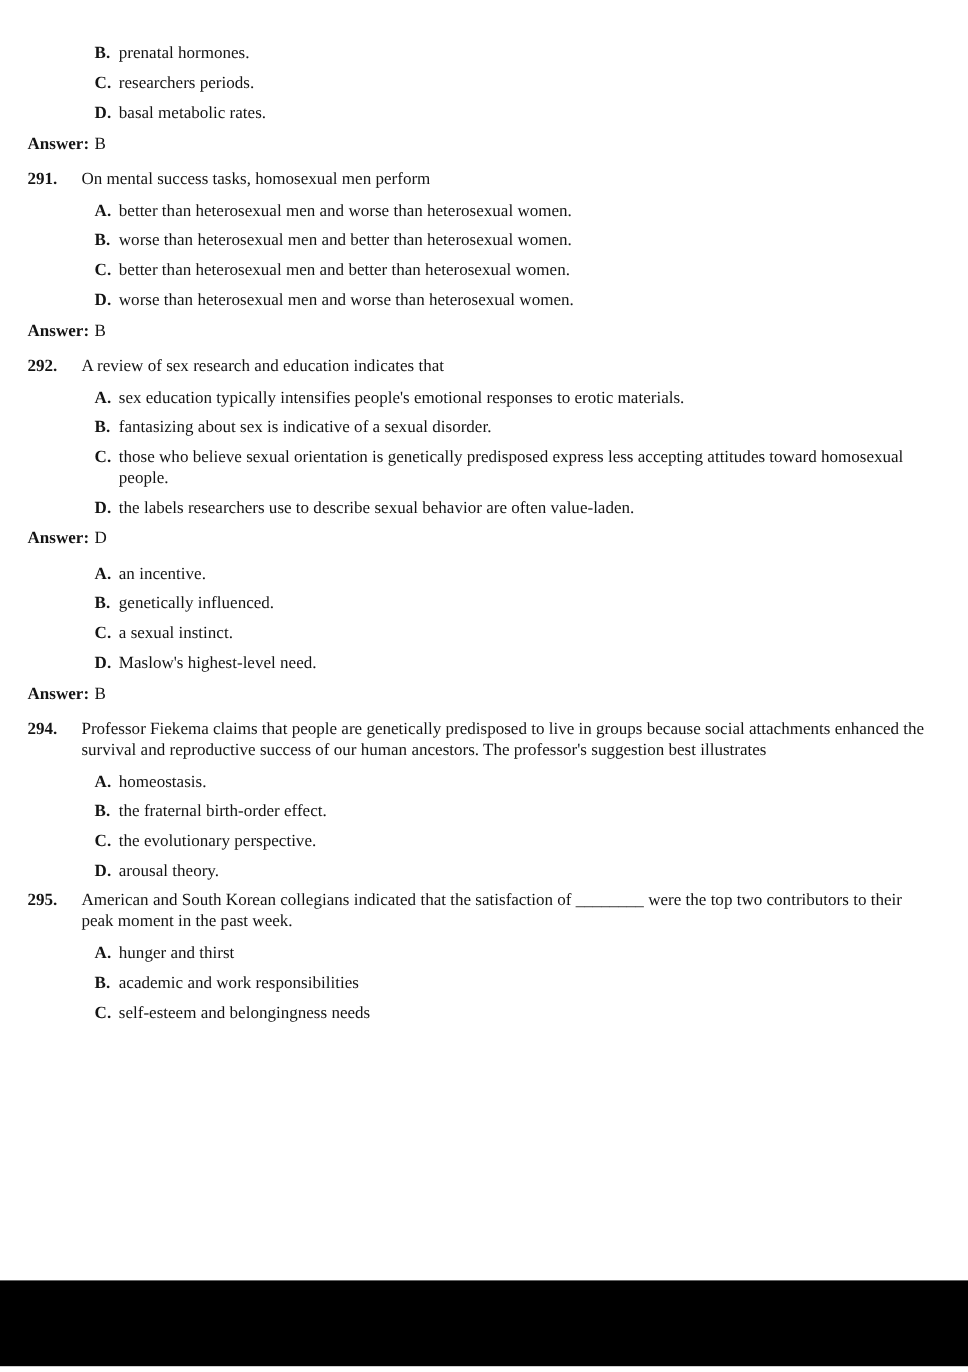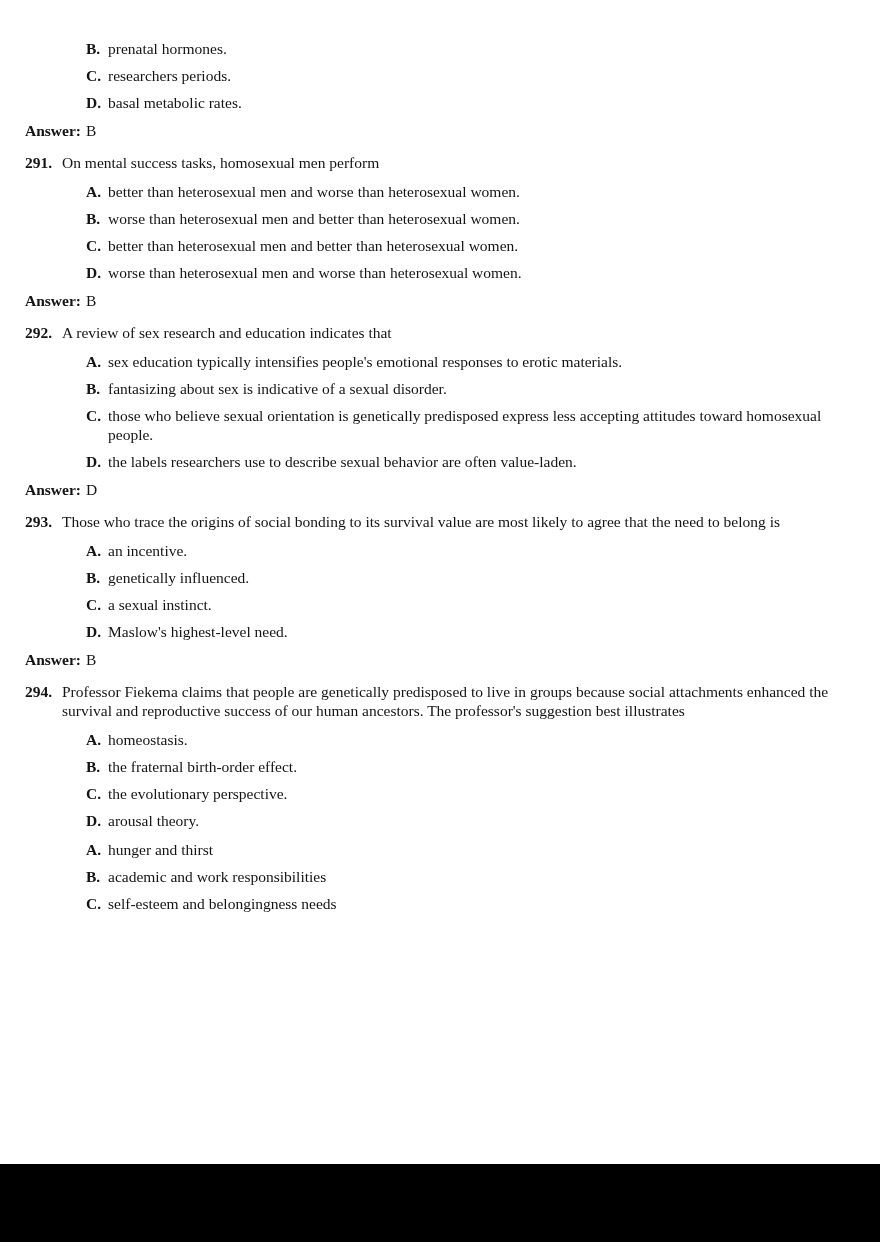--- a/index.html
+++ b/index.html
@@ -7,21 +7,21 @@
   body {
     background: #ffffff;
     color: #141414;
     font-family: "Liberation Serif", "DejaVu Serif", serif;
     font-size: 15.5px;
     position: relative;
     overflow: hidden;
   }
   .page { padding: 39px 30px 0 25px; }
 
-  .q-row { display: flex; line-height: 19px; }
+  .q-row { display: flex; line-height: 19px; gap: 12px; }
   .q-num { width: 37px; flex-shrink: 0; font-weight: bold; }
   .q-text { flex: 1; }
 
   .options { margin-left: 61px; margin-top: 10px; }
   .intro .options { margin-top: 0; margin-left: 61px; }
   .option { display: flex; margin-bottom: 8px; line-height: 19px; }
   .opt-letter { width: 22px; flex-shrink: 0; font-weight: bold; }
   .opt-text { flex: 1; }
 
   .answer-row { margin: 9px 0 13px 0; line-height: 19px; }
@@ -121,24 +121,20 @@
     <span class="opt-letter">D.</span>
     <span class="opt-text">the labels researchers use to describe sexual behavior are often value-laden.</span>
   </div>
 </div>
     <div class="answer-row">
       <span class="answer-label">Answer:</span><span class="answer-value">D</span>
     </div>
   </section>
 
   <section class="question">
-    <div class="q-row">
-      <span class="q-num">293.</span>
-      <span class="q-text">Those who trace the origins of social bonding to its survival value are most likely to agree that the need to belong is</span>
-    </div>
     <div class="options">
   <div class="option">
     <span class="opt-letter">A.</span>
     <span class="opt-text">an incentive.</span>
   </div>
 
   <div class="option">
     <span class="opt-letter">B.</span>
     <span class="opt-text">genetically influenced.</span>
   </div>
@@ -180,20 +176,24 @@
   </div>
 
   <div class="option">
     <span class="opt-letter">D.</span>
     <span class="opt-text">arousal theory.</span>
   </div>
 </div>
   </section>
 
   <section class="question">
+    <div class="q-row">
+      <span class="q-num">295.</span>
+      <span class="q-text">American and South Korean collegians indicated that the satisfaction of ________ were the top two contributors to their peak moment in the past week.</span>
+    </div>
     <div class="options">
   <div class="option">
     <span class="opt-letter">A.</span>
     <span class="opt-text">hunger and thirst</span>
   </div>
 
   <div class="option">
     <span class="opt-letter">B.</span>
     <span class="opt-text">academic and work responsibilities</span>
   </div>

